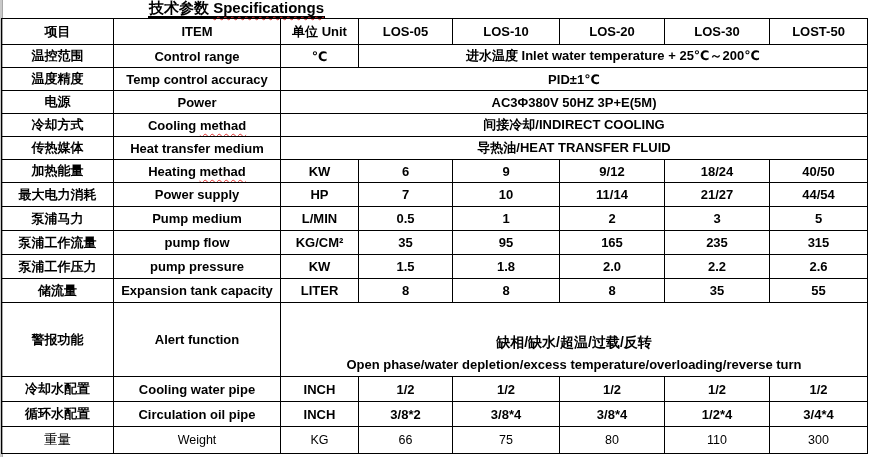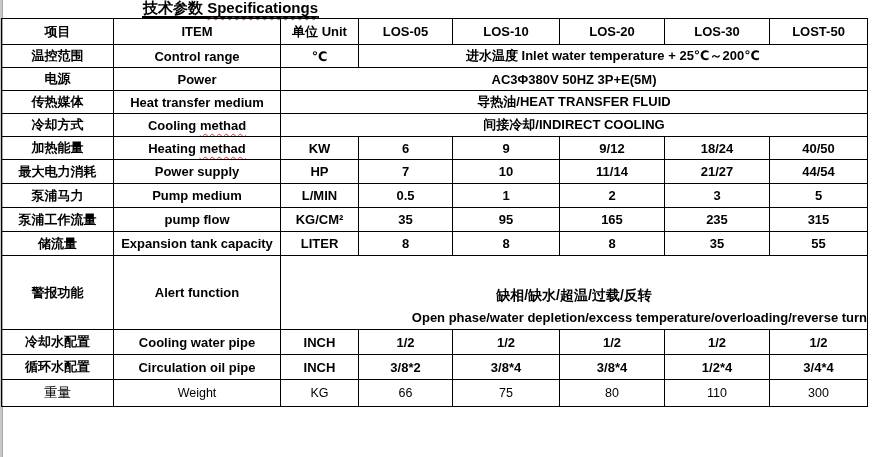--- a/index.html
+++ b/index.html
@@ -5,21 +5,21 @@
   html,body{margin:0;padding:0}
   body{
     width:873px;height:457px;background:#ffffff;position:relative;overflow:hidden;
     font-family:"Liberation Sans","DejaVu Sans",sans-serif;color:#000;
   }
   .screen-edge{
     position:absolute;left:0;top:0;width:2px;height:457px;
     background:#c9c9c9;border-right:1px solid #a8a8a8;
   }
   .doc-title{
-    position:absolute;top:0;left:4px;width:453px;height:18px;
+    position:absolute;top:0;left:10px;width:453px;height:18px;
     text-align:center;font-size:15px;font-weight:bold;line-height:16px;
     white-space:nowrap;
   }
   .doc-title .underlined{border-bottom:2px solid #000;padding:0 1px 0 1px;}
   .sp-err{
     text-decoration-line:underline;text-decoration-style:wavy;
     text-decoration-color:#e03030;text-decoration-thickness:1px;
     text-underline-offset:3px;
   }
   table.spec{
@@ -28,21 +28,21 @@
   }
   table.spec td{
     border:1px solid #000;text-align:center;vertical-align:middle;
     padding:0;font-size:13px;font-weight:bold;overflow:hidden;white-space:nowrap;
   }
   td.cn-cell{font-size:14px;}
   td.unit-cell{font-size:13px;}
   tr.light td{font-weight:normal;font-size:12.5px;}
   tr.light td.cn-cell{font-size:13.5px;}
   .alert-line-cn{font-size:14px;line-height:23px;margin-top:28px;}
-  .alert-line-en{font-size:13px;line-height:22px;text-align:right;}
+  .alert-line-en{font-size:13px;line-height:22px;}
 </style>
 </head>
 <body>
 
 <div class="screen-edge"></div>
 
 <div class="doc-title">
   <span class="underlined"><span>技术参数</span>&nbsp;<span class="sp-err">Specificationgs</span></span>
 </div>
 
@@ -68,33 +68,38 @@
         <td>LOS-30</td>
         <td>LOST-50</td>
       </tr>
       <tr style="height: 23px;">
         <td class="cn-cell">温控范围</td>
         <td>Control range</td>
         <td class="unit-cell">℃</td>
         <td colspan="5">进水温度 Inlet water temperature + 25℃～200℃</td>
       </tr>
       <tr style="height: 23px;">
+        <td class="cn-cell">温度精度</td>
+        <td>Temp control accuracy</td>
+        <td colspan="6">PID±1℃</td>
+      </tr>
+      <tr style="height: 23px;">
         <td class="cn-cell">电源</td>
         <td>Power</td>
         <td colspan="6">AC3Φ380V 50HZ 3P+E(5M)</td>
       </tr>
       <tr style="height: 23px;">
+        <td class="cn-cell">冷却方式</td>
+        <td><span>Cooling </span><span class="sp-err">methad</span></td>
+        <td colspan="6">间接冷却/INDIRECT COOLING</td>
+      </tr>
+      <tr style="height: 23px;">
         <td class="cn-cell">传热媒体</td>
         <td>Heat transfer medium</td>
         <td colspan="6">导热油/HEAT TRANSFER FLUID</td>
-      </tr>
-      <tr style="height: 23px;">
-        <td class="cn-cell">冷却方式</td>
-        <td><span>Cooling </span><span class="sp-err">methad</span></td>
-        <td colspan="6">间接冷却/INDIRECT COOLING</td>
       </tr>
       <tr style="height: 23px;">
         <td class="cn-cell">加热能量</td>
         <td><span>Heating </span><span class="sp-err">methad</span></td>
         <td class="unit-cell">KW</td>
         <td>6</td>
         <td>9</td>
         <td>9/12</td>
         <td>18/24</td>
         <td>40/50</td>
@@ -121,20 +126,30 @@
       </tr>
       <tr style="height: 24px;">
         <td class="cn-cell">泵浦工作流量</td>
         <td>pump flow</td>
         <td class="unit-cell">KG/CM²</td>
         <td>35</td>
         <td>95</td>
         <td>165</td>
         <td>235</td>
         <td>315</td>
+      </tr>
+      <tr style="height: 24px;">
+        <td class="cn-cell">泵浦工作压力</td>
+        <td>pump pressure</td>
+        <td class="unit-cell">KW</td>
+        <td>1.5</td>
+        <td>1.8</td>
+        <td>2.0</td>
+        <td>2.2</td>
+        <td>2.6</td>
       </tr>
       <tr style="height: 24px;">
         <td class="cn-cell">储流量</td>
         <td>Expansion tank capacity</td>
         <td class="unit-cell">LITER</td>
         <td>8</td>
         <td>8</td>
         <td>8</td>
         <td>35</td>
         <td>55</td>

